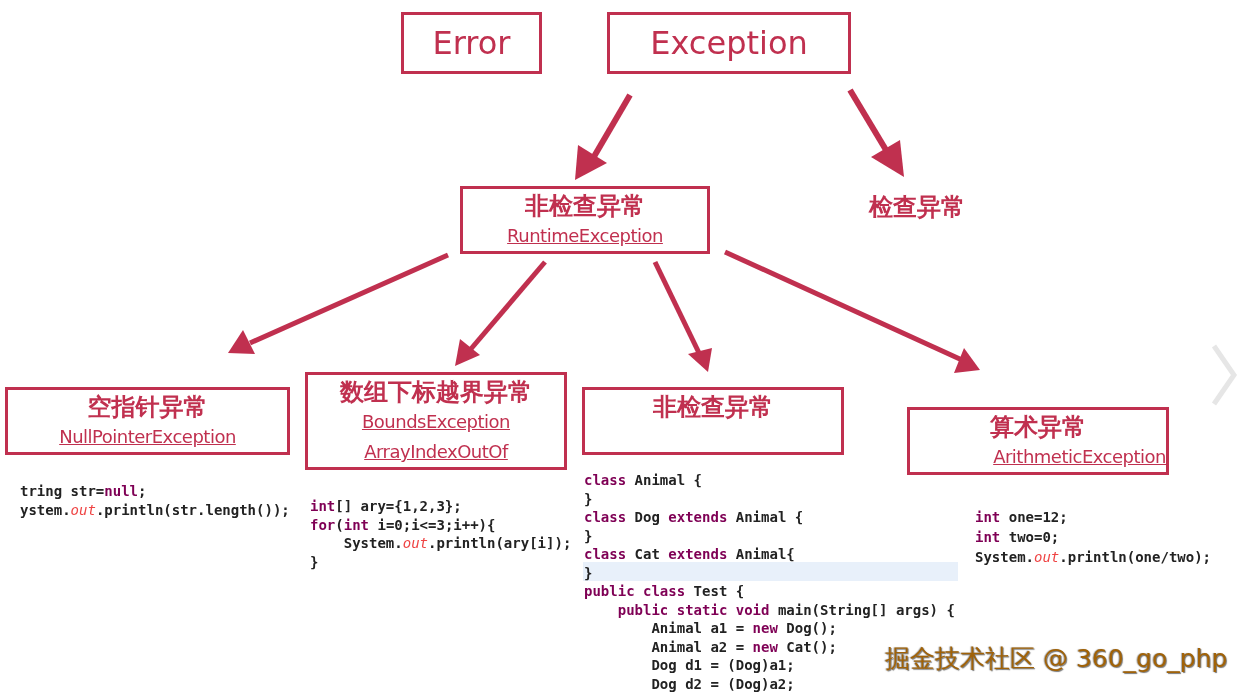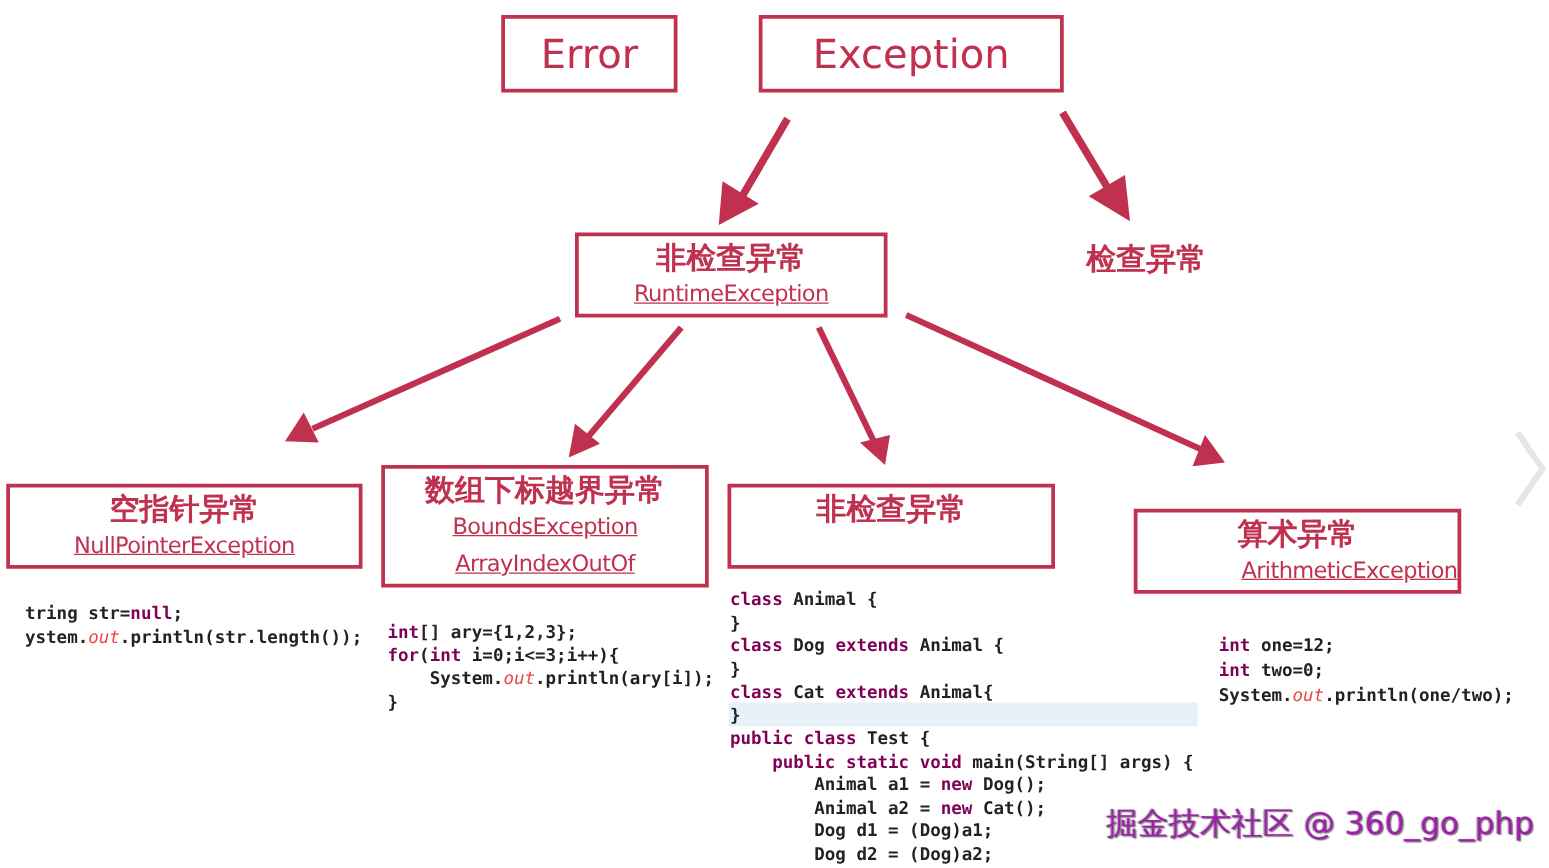--- a/index.html
+++ b/index.html
@@ -22,21 +22,21 @@
   }
   svg.arrows { position: absolute; left: 0; top: 0; }
   .code {
     position: absolute; font-family: "DejaVu Sans Mono", "Liberation Mono", monospace;
     font-size: 14px; line-height: 18.5px; color: #222; white-space: pre; font-weight: bold;
   }
   .code .kw { color: #7f0055; }
   .code .it { color: #ef4444; font-style: italic; font-weight: normal; }
   .hl { position: absolute; background: #e8f0fa; }
   .watermark {
-    position: absolute; left: 885px; top: 642px; font-size: 25px; color: #a21caf;
+    position: absolute; left: 885px; top: 642px; font-size: 25px; color: #a16207;
     font-family: "DejaVu Sans", sans-serif;
     text-shadow: 1px 1px 1px #777, -1px 0 1px #aaa;
   }
   .next-arrow { position: absolute; left: 1208px; top: 340px; }
 </style>
 </head>
 <body>
 
 <svg class="arrows" width="1239" height="694">
   <defs>

